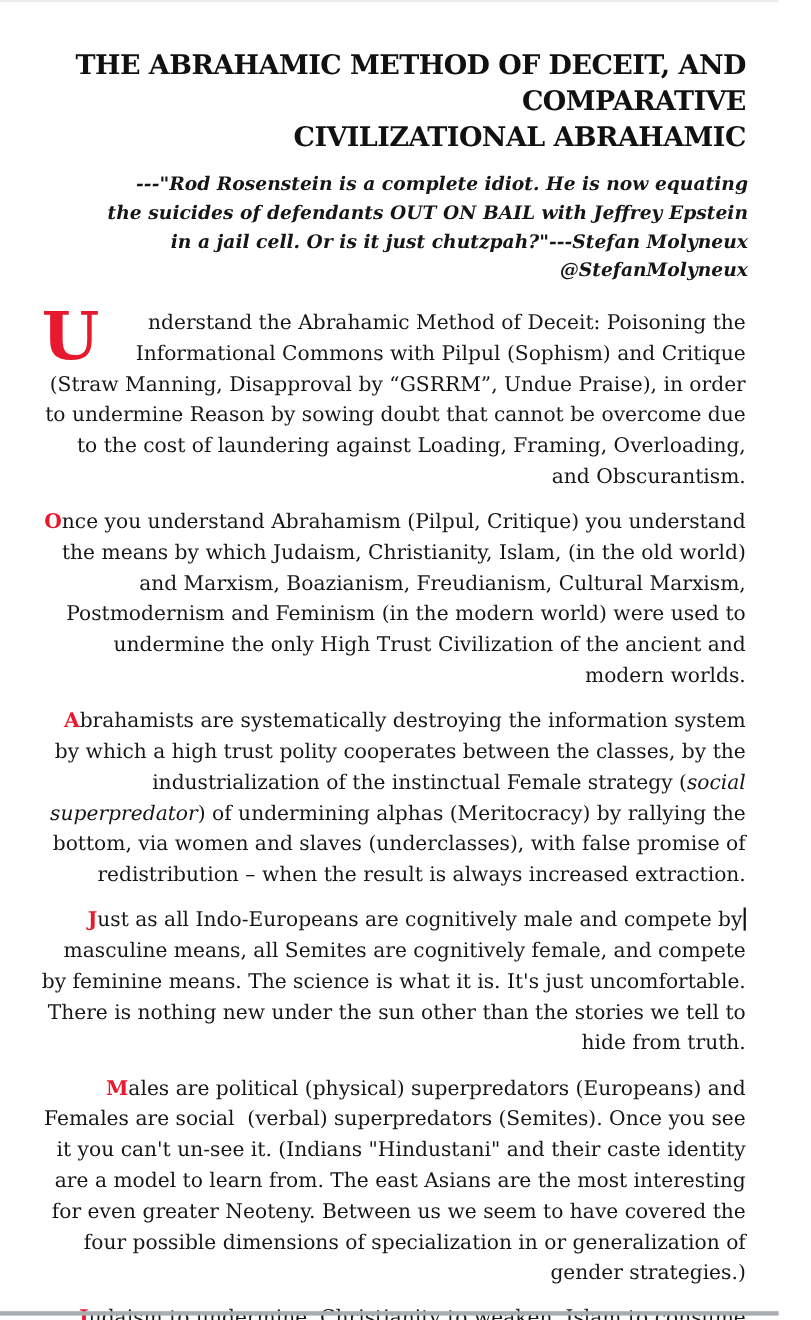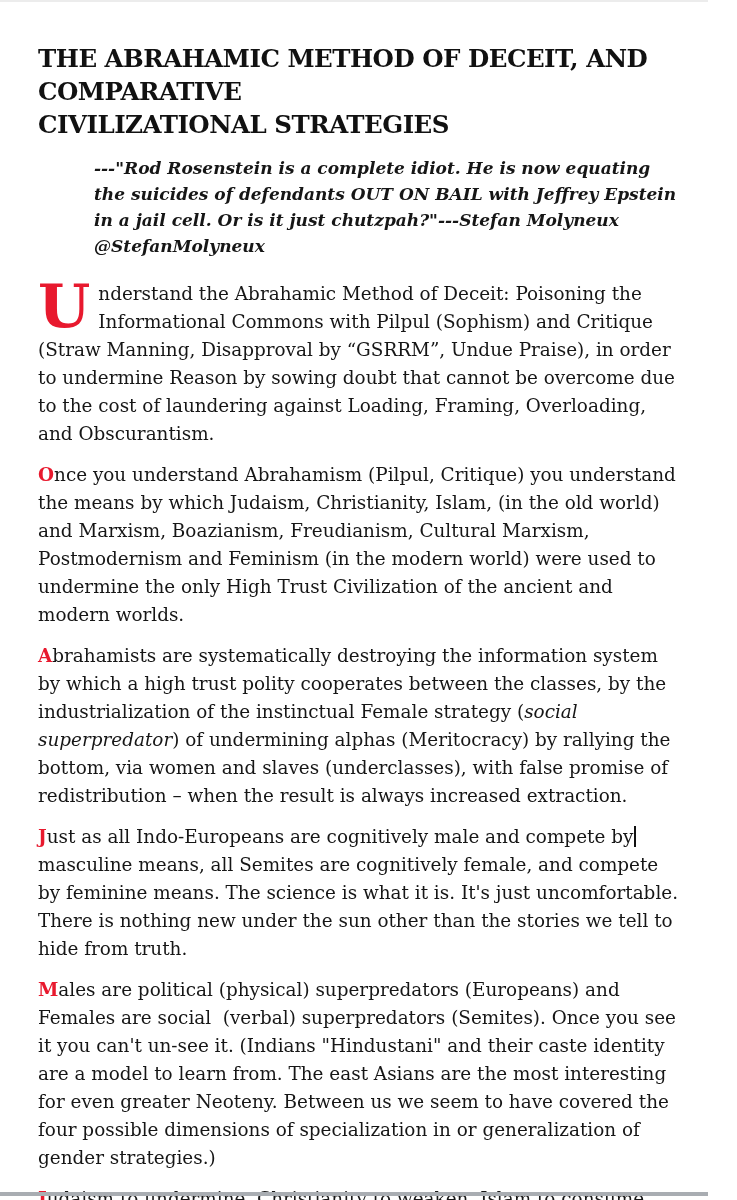--- a/index.html
+++ b/index.html
@@ -11,20 +11,21 @@
   }
   *{box-sizing:border-box;margin:0;padding:0;}
   html,body{background:#fff;}
   .page{
     position:relative;
     width:708px;height:1200px;
     background:var(--bg);
     overflow:hidden;
     font-family:"DejaVu Serif","Liberation Serif",serif;
     color:var(--ink);
+    text-align:right;
   }
   .top-rule{
     position:absolute;top:0;left:0;right:0;height:2px;
     background:var(--top-rule);
   }
   .bottom-rule{
     position:absolute;bottom:4px;left:0;right:0;height:4px;
     background:var(--bottom-rule);
   }
   .content{
@@ -85,21 +86,21 @@
 </head>
 <body>
 
 <div class="page">
   <div class="top-rule"></div>
 
   <div class="content">
 
     <h1 class="doc-title">
       <span style="display:block">THE ABRAHAMIC METHOD OF DECEIT, AND COMPARATIVE</span>
-      <span style="display:block">CIVILIZATIONAL STRATEGIES</span>
+      <span style="display:block">CIVILIZATIONAL ABRAHAMIC</span>
     </h1>
 
     <div class="epigraph">---"Rod Rosenstein is a complete idiot. He is now equating the suicides of defendants OUT ON BAIL with Jeffrey Epstein in a jail cell. Or is it just chutzpah?"---Stefan Molyneux @StefanMolyneux</div>
 
     <div class="text-body">
       <p><span class="seg-dropcap">U</span><span class="seg-plain">nderstand the Abrahamic Method of Deceit: Poisoning the Informational Commons with Pilpul (Sophism) and Critique (Straw Manning, Disapproval by “GSRRM”, Undue Praise), in order to undermine Reason by sowing doubt that cannot be overcome due to the cost of laundering against Loading, Framing, Overloading, and Obscurantism.</span></p>
       <p><span class="seg-lead">O</span><span class="seg-plain">nce you understand Abrahamism (Pilpul, Critique) you understand the means by which Judaism, Christianity, Islam, (in the old world) and Marxism, Boazianism, Freudianism, Cultural Marxism, Postmodernism and Feminism (in the modern world) were used to undermine the only High Trust Civilization of the ancient and modern worlds.</span></p>
       <p><span class="seg-lead">A</span><span class="seg-plain">brahamists are systematically destroying the information system by which a high trust polity cooperates between the classes, by the industrialization of the instinctual Female strategy (</span><span class="seg-italic">social superpredator</span><span class="seg-plain">) of undermining alphas (Meritocracy) by rallying the bottom, via women and slaves (underclasses), with false promise of redistribution – when the result is always increased extraction.</span></p>
       <p><span class="seg-lead">J</span><span class="seg-plain">ust as all Indo-Europeans are cognitively male and compete by</span><span class="seg-caret"></span><span class="seg-plain"> masculine means, all Semites are cognitively female, and compete by feminine means. The science is what it is. It's just uncomfortable. There is nothing new under the sun other than the stories we tell to hide from truth.</span></p>
       <p><span class="seg-lead">M</span><span class="seg-plain">ales are political (physical) superpredators (Europeans) and Females are social  (verbal) superpredators (Semites). Once you see it you can't un-see it. (Indians "Hindustani" and their caste identity are a model to learn from. The east Asians are the most interesting for even greater Neoteny. Between us we seem to have covered the four possible dimensions of specialization in or generalization of gender strategies.)</span></p>

